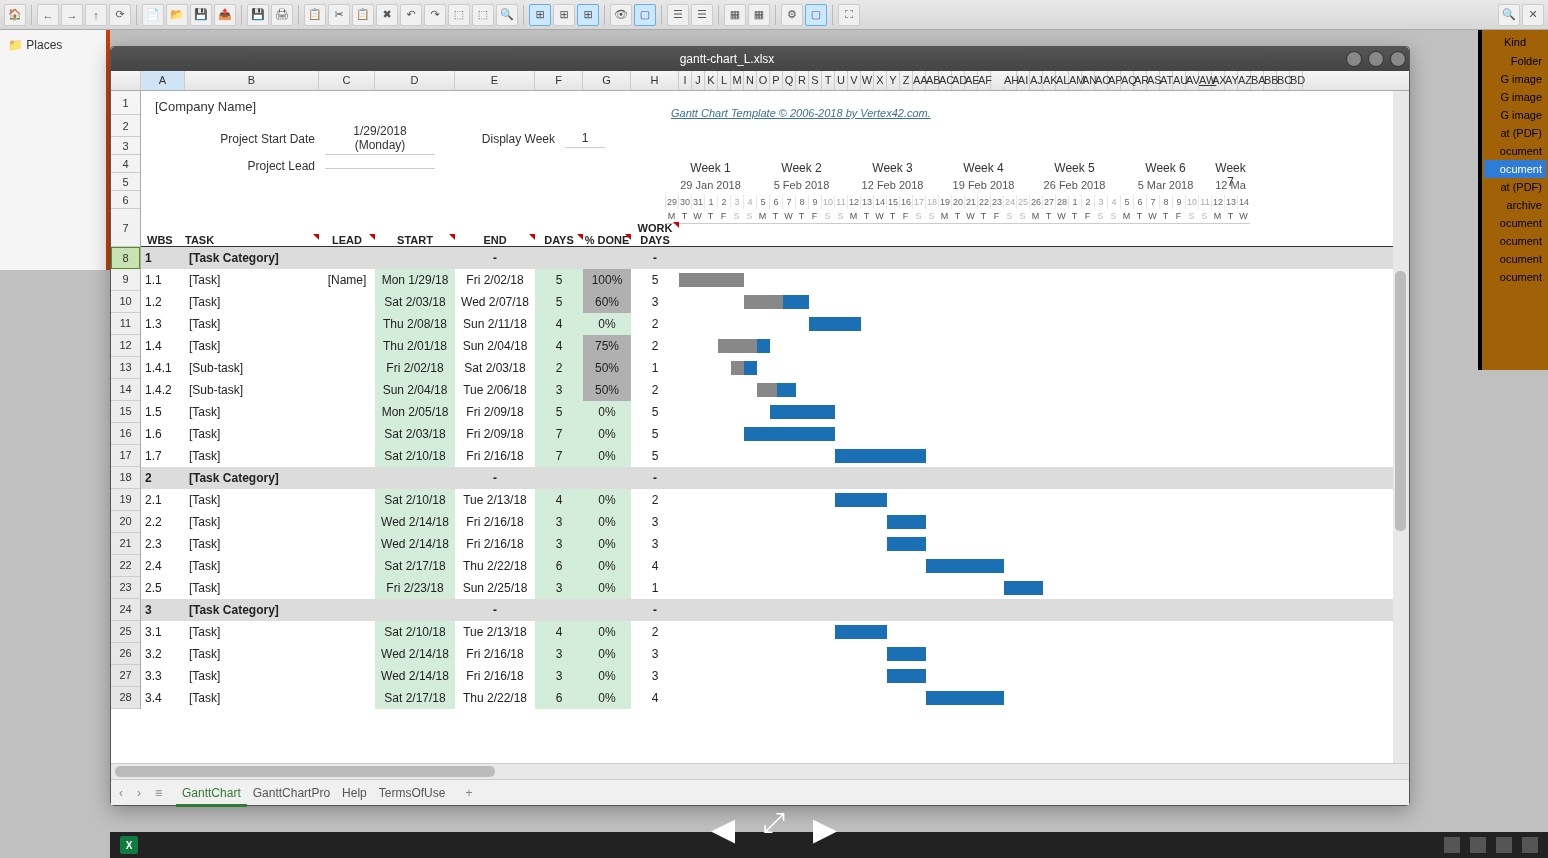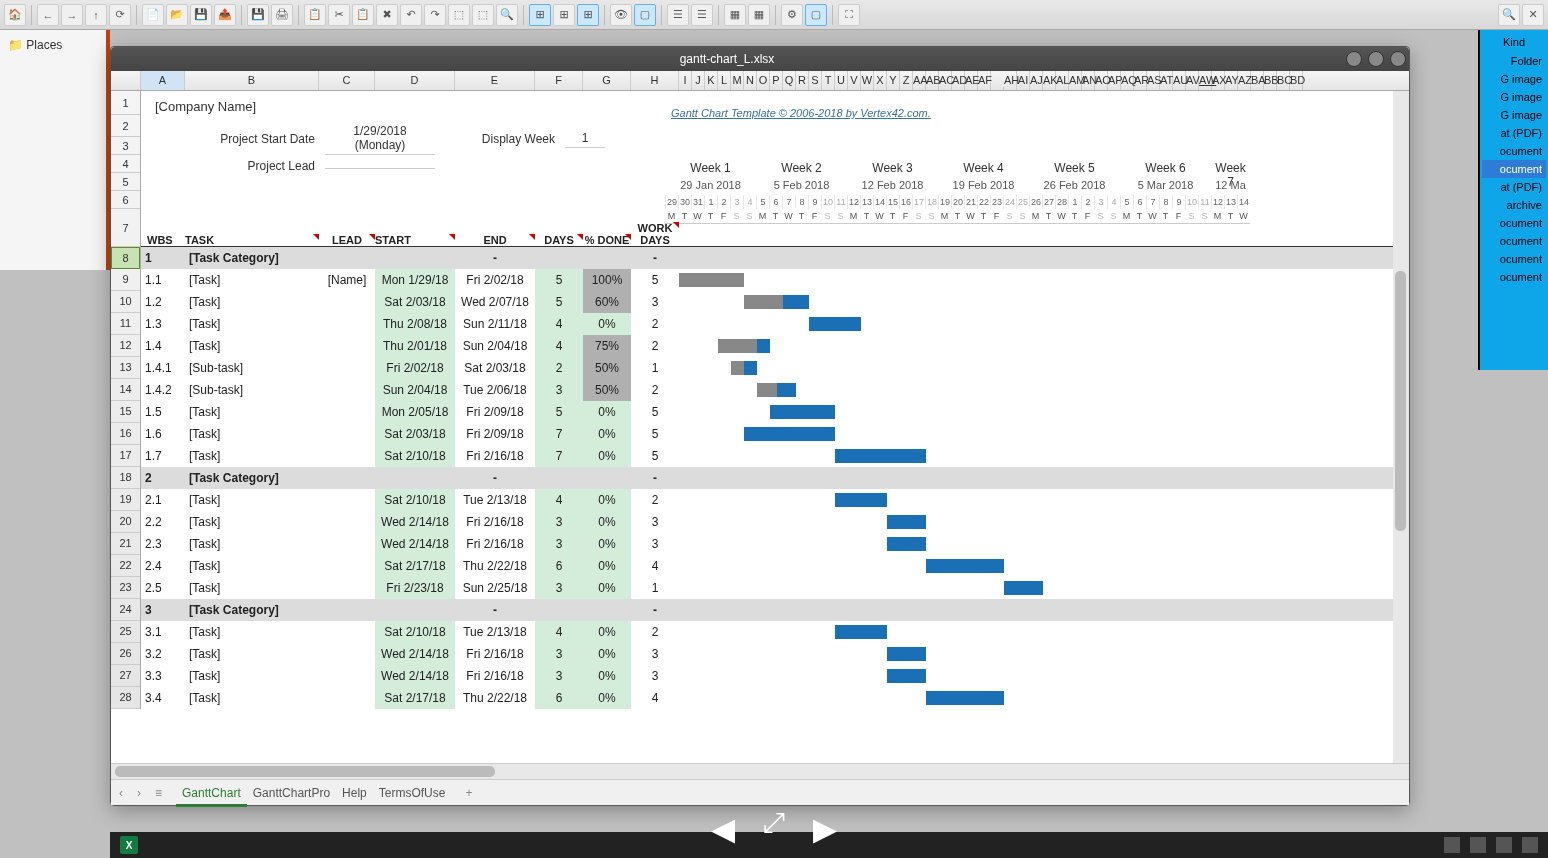--- a/index.html
+++ b/index.html
@@ -18,21 +18,21 @@
 .tree-item { padding:2px 0 2px 4px; cursor:pointer; white-space:nowrap; overflow:hidden; }
 .tree-item.lvl1 { padding-left:4px; }
 .tree-item.lvl2 { padding-left:16px; }
 .tree-item.lvl3 { padding-left:28px; }
 .tree-item.lvl4 { padding-left:40px; }
 .tree-item.selected { background:#2e7cd6; color:#fff; }
 .folder-icon { display:inline-block; width:12px; height:10px; background:#f0c674; border-radius:1px; margin-right:3px; vertical-align:middle; }
 .tree-item.selected .folder-icon { background:#fff; }
 
 
-.rightpanel { position:absolute; right:0; top:30px; width:70px; background:#0ea5e9; height:340px; font-size:11px; padding:2px; border-left:2px solid #000000; }
+.rightpanel { position:absolute; right:0; top:30px; width:70px; background:#a16207; height:340px; font-size:11px; padding:2px; border-left:4px solid #000000; }
 .rightpanel .hdr { text-align:center; font-weight:500; padding:4px 0; }
 .rightpanel .itm { padding:3px 4px; text-align:right; cursor:pointer; white-space:nowrap; }
 .rightpanel .itm.sel { background:#2e7cd6; color:#fff; }
 
 
 .docwin { position:absolute; left:110px; top:46px; width:1300px; height:760px; background:#f0f0f0; border:1px solid #555; border-radius:4px; box-shadow:0 5px 20px rgba(0,0,0,.3); display:flex; flex-direction:column; }
 .titlebar { height:24px; background:linear-gradient(#555,#444); color:#fff; display:flex; align-items:center; font-size:12px; border-radius:4px 4px 0 0; }
 .titlebar .title { flex:1; text-align:center; }
 .winbtn { width:16px; height:16px; border-radius:8px; margin:0 3px; background:#888; border:1px solid #333; cursor:pointer; }
 
@@ -433,21 +433,21 @@
                 <div class="dow">T</div>
                 <div class="dow">W</div>
               </div>
           </div>
         </div>
 
         <div class="tblhdr">
           <div class="c-wbs" style="padding-left:6px;"><span>WBS</span></div>
           <div class="c-task"><span>TASK</span><span class="redtri"></span></div>
           <div class="c-lead" style="text-align:center;"><span>LEAD</span><span class="redtri"></span></div>
-          <div class="c-start" style="background:none;"><span>START</span><span class="redtri"></span></div>
+          <div class="c-start" style="background:none;text-align:center;"><span>START</span><span class="redtri"></span></div>
           <div class="c-end" style="text-align:center;"><span>END</span><span class="redtri"></span></div>
           <div class="c-days" style="background:none;text-align:center;"><span>DAYS</span><span class="redtri"></span></div>
           <div class="c-done" style="text-align:center;line-height:1.1;"><span>% DONE</span><span class="redtri"></span></div>
           <div class="c-work" style="text-align:center;line-height:1.1;"><span>WORK DAYS</span><span class="redtri"></span></div>
         </div>
 
         <div id="rows" style="position:relative;">
             <div class="gantt-rows" id="ganttrows" style="top:0;left:538px;">
               <div class="grow"></div>
               <div class="grow">

